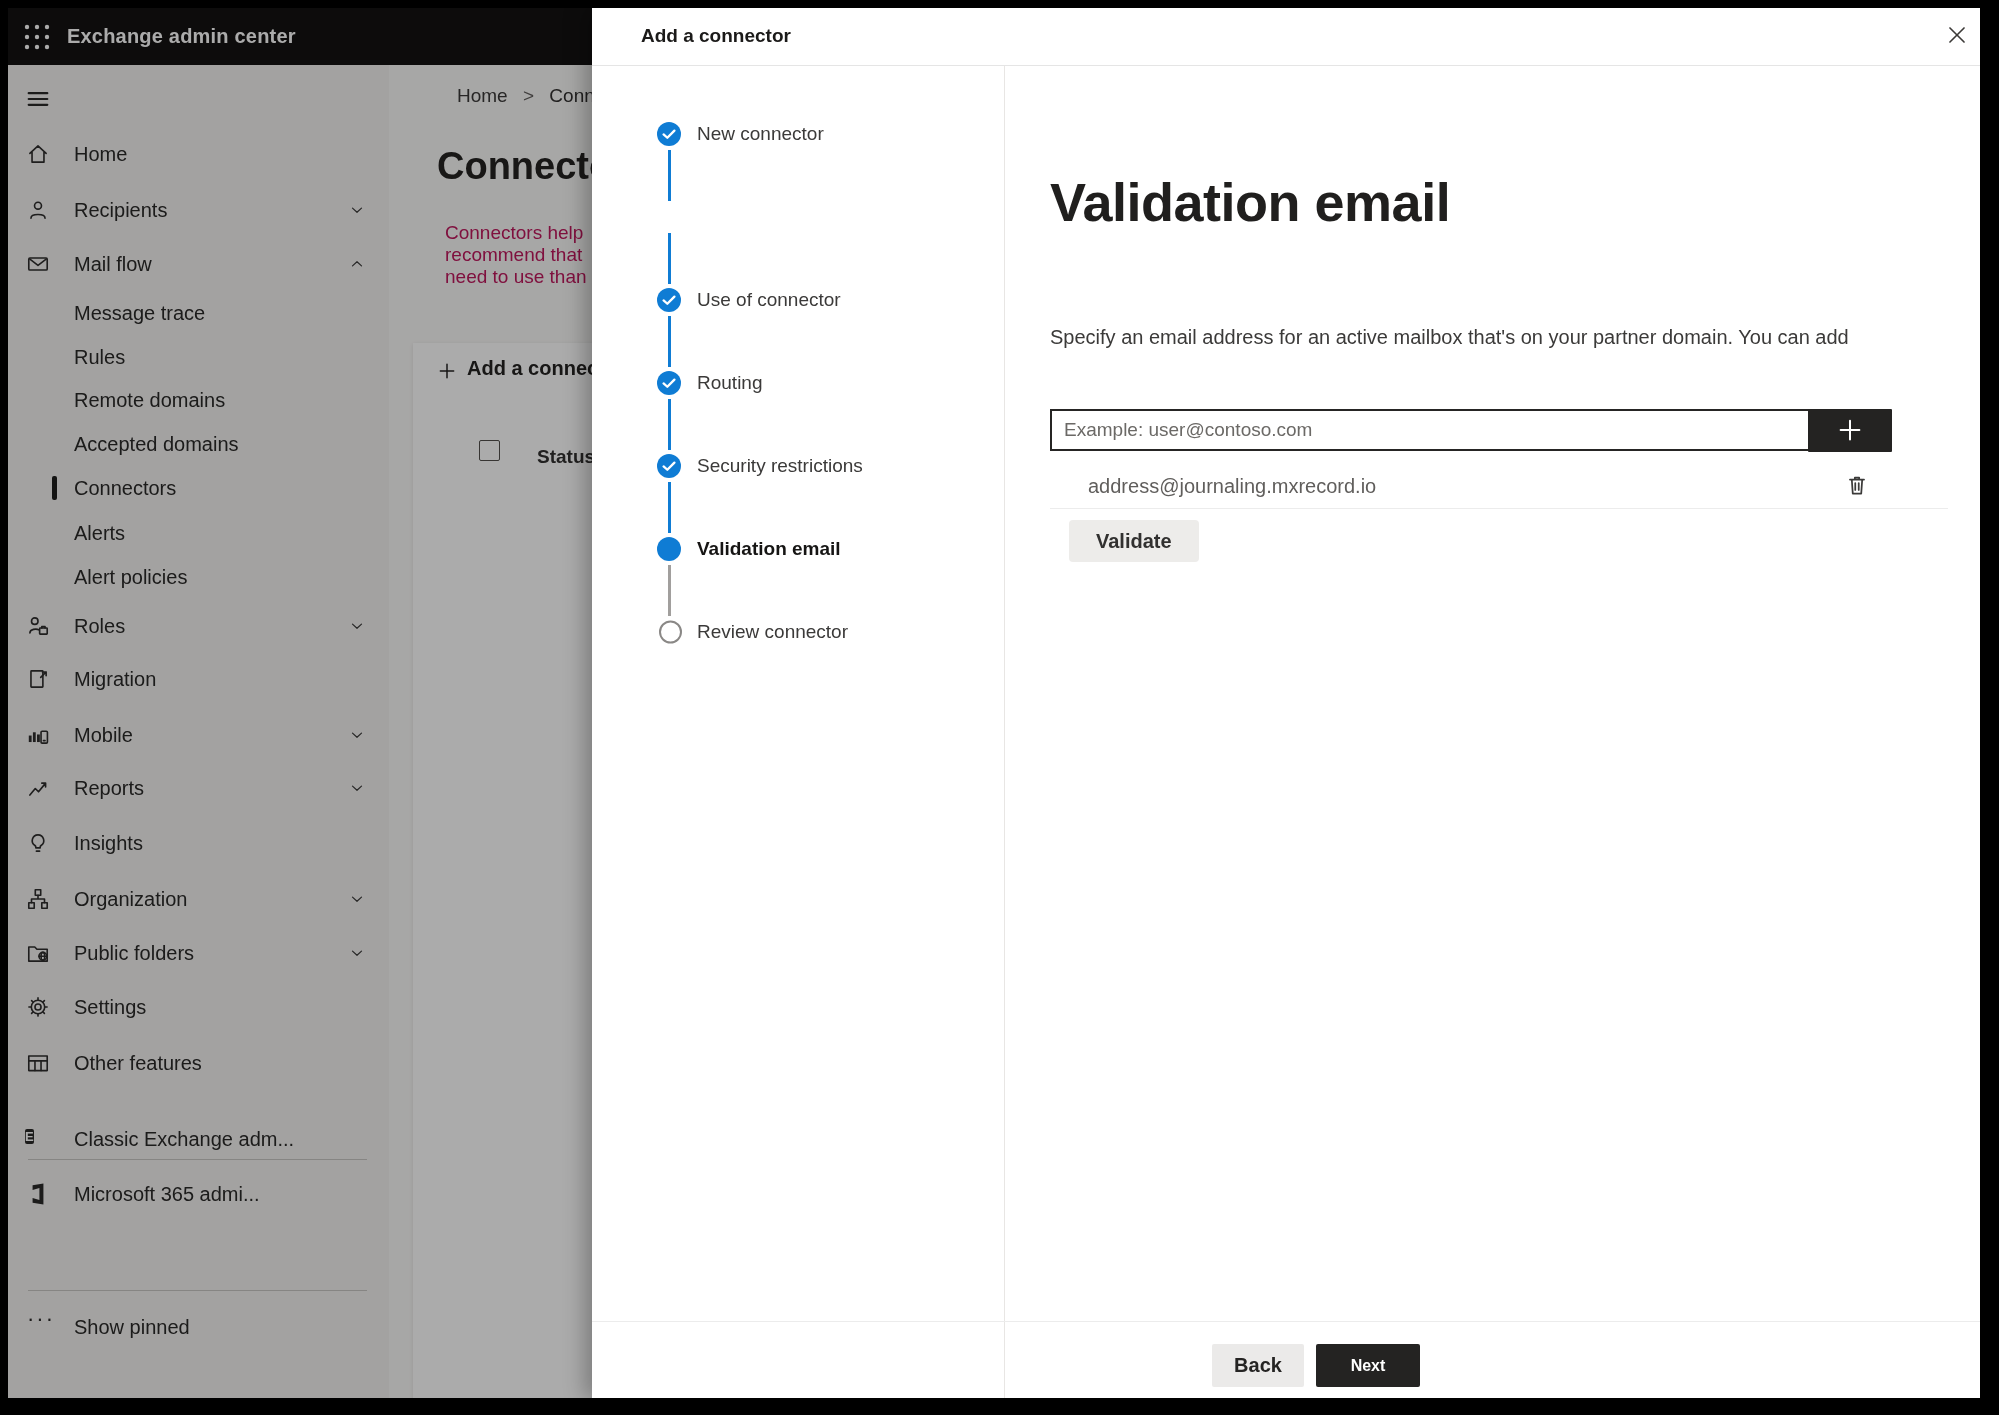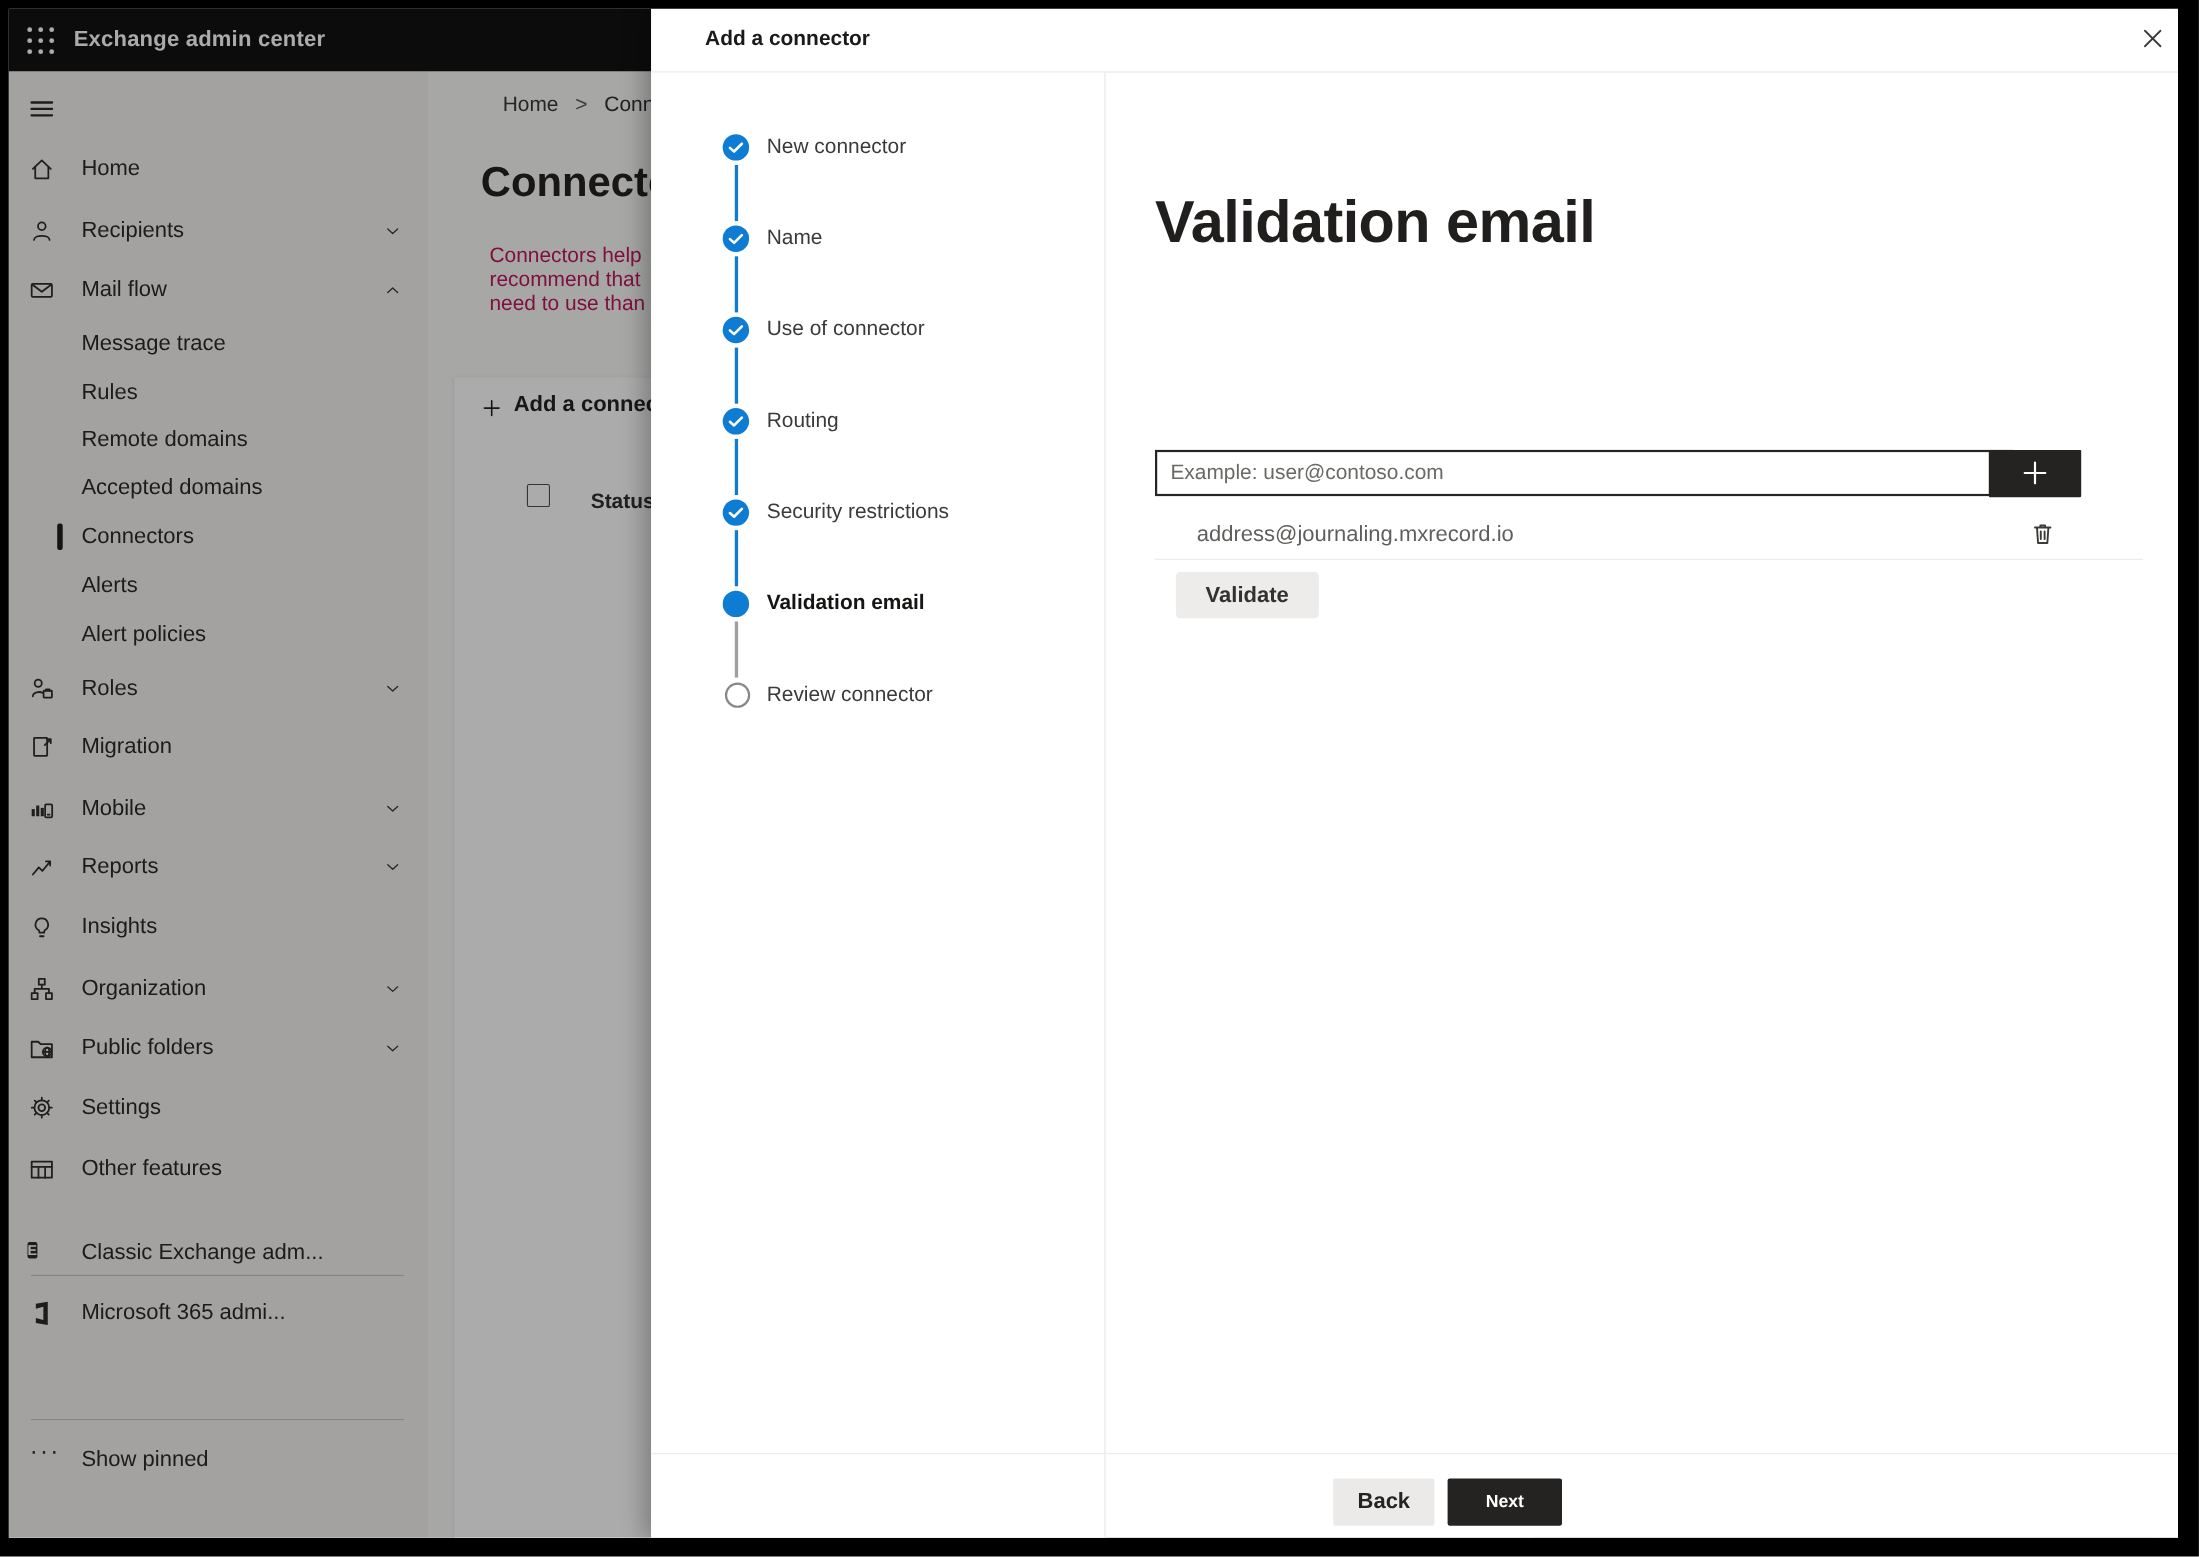--- a/index.html
+++ b/index.html
@@ -328,28 +328,20 @@
         <div class="step-line blue" style="top:416px;height:51px"></div>
         <div class="step-line gray" style="top:499px;height:51px"></div>
         <div class="step completed" style="top: 53px;">
           <span class="step-circle completed">
             <span class="step-check"><svg viewBox="0 0 24 24" width="20" height="20" fill="none" stroke="#ffffff" stroke-width="2.8" stroke-linecap="round" stroke-linejoin="round">
                 <path d="M5.5 12.5 L10 16.5 L18.5 8"></path>
               </svg></span>
           </span>
           <span class="step-label">New connector</span>
         </div>
-        <div class="step completed" style="top: 136px;">
-          <span class="step-circle completed">
-            <span class="step-check"><svg viewBox="0 0 24 24" width="20" height="20" fill="none" stroke="#ffffff" stroke-width="2.8" stroke-linecap="round" stroke-linejoin="round">
-                <path d="M5.5 12.5 L10 16.5 L18.5 8"></path>
-              </svg></span>
-          </span>
-          <span class="step-label">Name</span>
-        </div>
         <div class="step completed" style="top: 219px;">
           <span class="step-circle completed">
             <span class="step-check"><svg viewBox="0 0 24 24" width="20" height="20" fill="none" stroke="#ffffff" stroke-width="2.8" stroke-linecap="round" stroke-linejoin="round">
                 <path d="M5.5 12.5 L10 16.5 L18.5 8"></path>
               </svg></span>
           </span>
           <span class="step-label">Use of connector</span>
         </div>
         <div class="step completed" style="top: 302px;">
           <span class="step-circle completed">
@@ -372,20 +364,21 @@
           <span class="step-label">Validation email</span>
         </div>
         <div class="step upcoming" style="top: 551px;">
           <span class="step-circle upcoming"></span>
           <span class="step-label">Review connector</span>
         </div>
       </div>
 
     <div class="content">
       <div class="wiz-heading">Validation email</div>
+      <div class="wiz-desc" style="top:258px">Specify an email address for an active mailbox that's on your partner domain. You can add</div>
 
       <input class="email-input" type="text" placeholder="Example: user@contoso.com" style="">
       <button class="plus-btn">
         <svg viewBox="0 0 24 24" fill="none" stroke="#ffffff" stroke-width="1.6" stroke-linecap="round">
           <path d="M12 4.5 V19.5 M4.5 12 H19.5"></path>
         </svg>
       </button>
 
       <div class="addr-row">
         <span class="addr-text">address@journaling.mxrecord.io</span>

